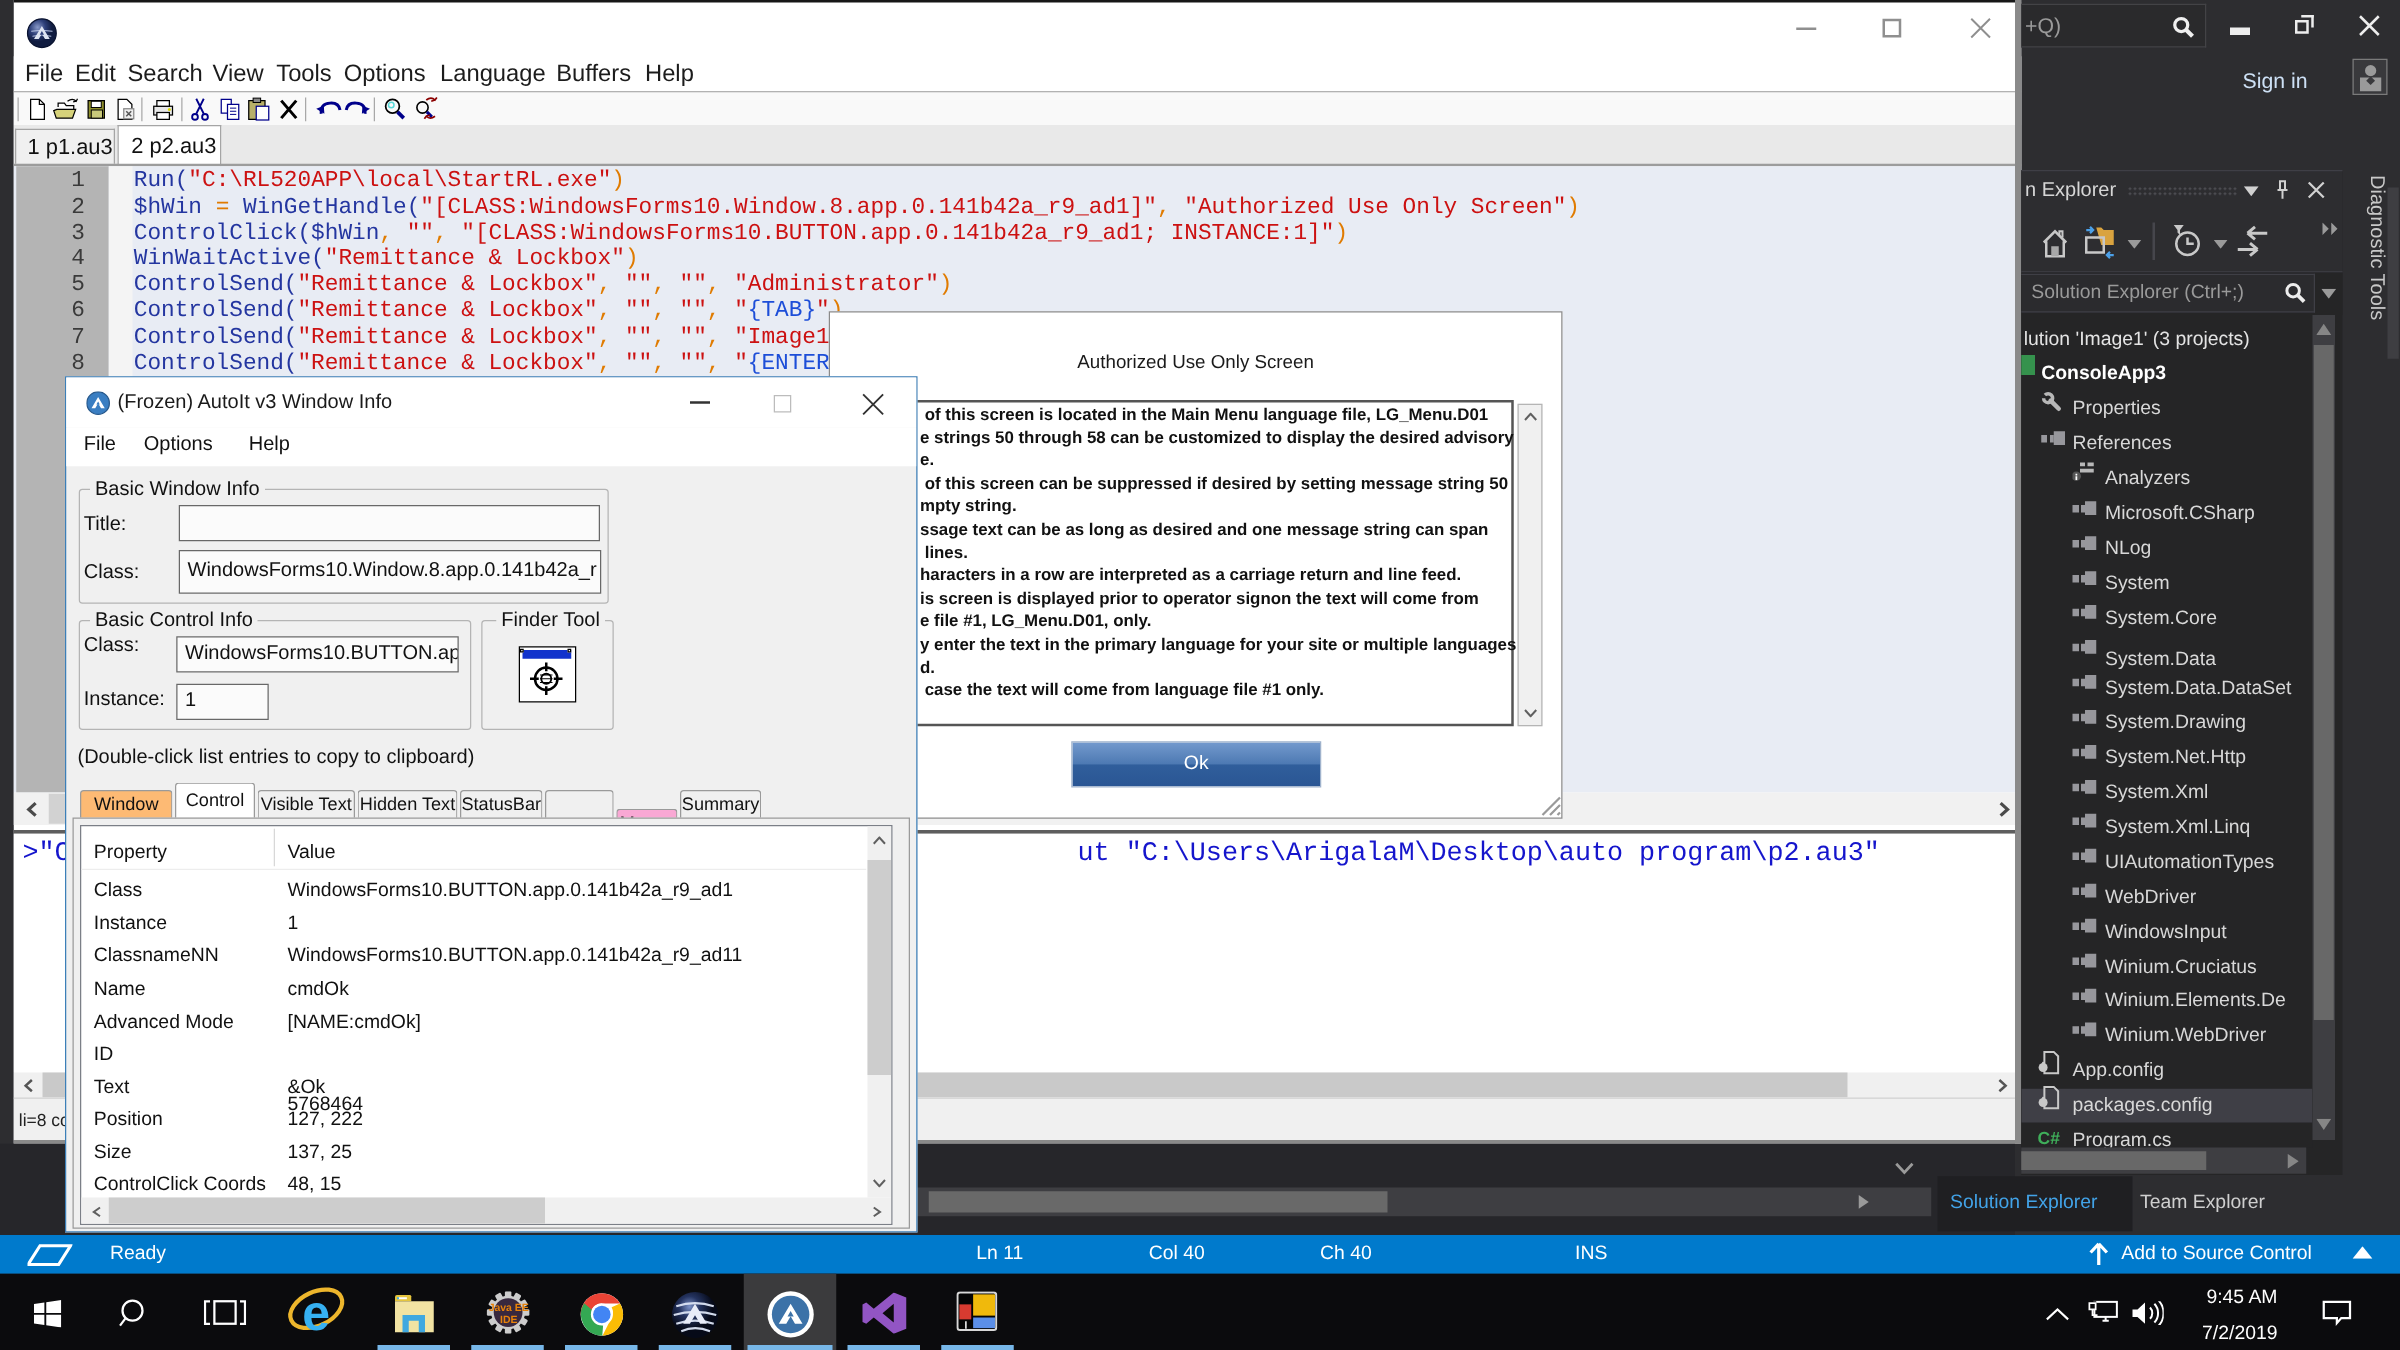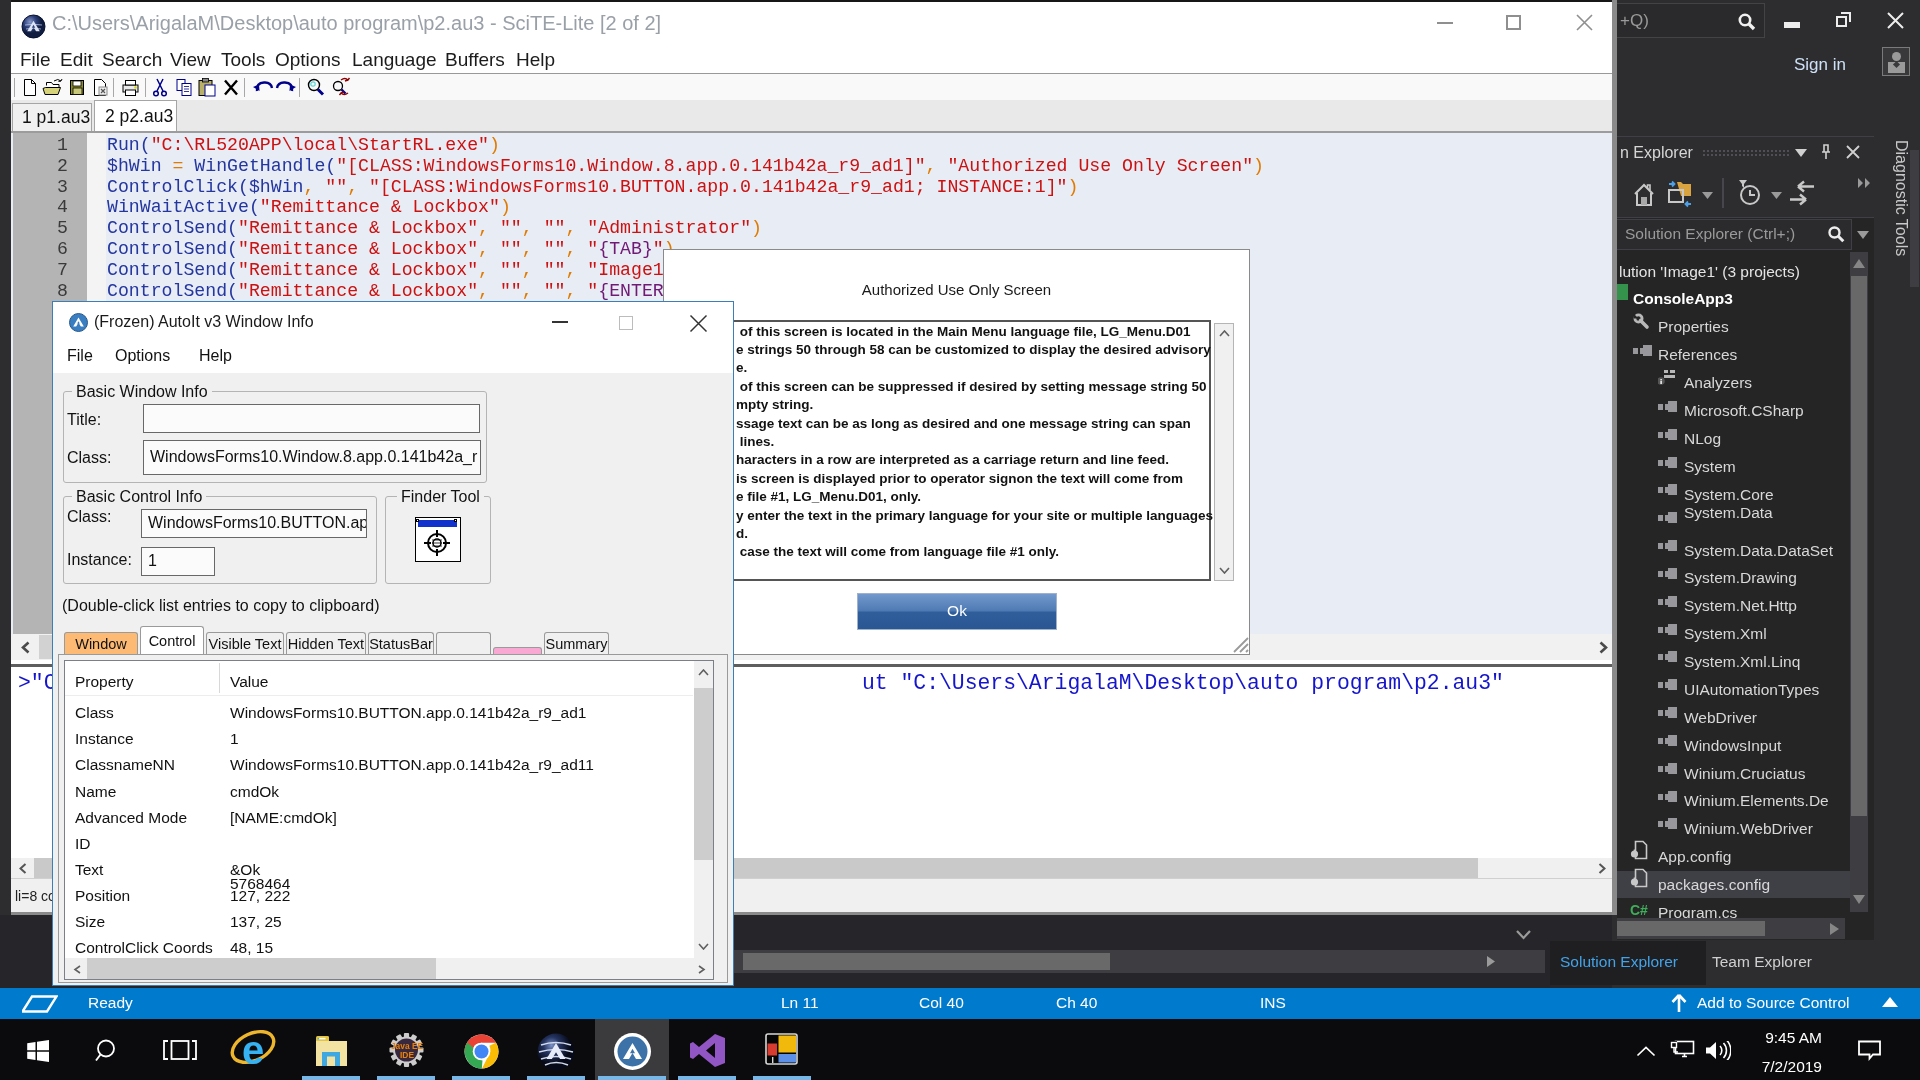--- a/index.html
+++ b/index.html
@@ -5,21 +5,21 @@
   * { margin:0; padding:0; box-sizing:border-box; }
   html,body { width:1920px; height:1080px; overflow:hidden; background:#2d2d30;
     font-family:"Liberation Sans", sans-serif; }
   .abs { position:absolute; }
   #stage { position:relative; width:1920px; height:1080px; overflow:hidden; }
   .mono { font-family:"Liberation Mono", monospace; }
   svg { display:block; }
   #code b{font-weight:normal;color:#2436a0}
   #code i{font-style:normal;color:#cc1111}
   #code u{text-decoration:none;color:#e07b00}
-  #code q{color:#701a75}
+  #code q{color:#1d4ed8}
   #code q::before,#code q::after{content:none}
   .trow{position:absolute;white-space:nowrap;}
   .db{position:absolute;width:19px;height:16px;}
   .db::before{content:"";position:absolute;left:0;top:6px;width:10px;height:6px;
     background:linear-gradient(90deg,#97979c 0 5px,rgba(0,0,0,0) 5px 7px,#97979c 7px 10px);}
   .db::after{content:"";position:absolute;left:10px;top:3px;width:9px;height:11px;background:#97979c;}
 </style>
 </head>
 <body>
 <div id="stage">
@@ -39,21 +39,20 @@
               <stop offset="100%" stop-color="#101c40"></stop>
             </radialGradient>
           </defs>
         <circle cx="12.5" cy="12.5" r="11.5" fill="url(#aug)" stroke="#0a1330" stroke-width="1"></circle>
         <path d="M5 15 Q12 13 20 15" stroke="#b8c4e4" stroke-width="0.8" fill="none"></path>
         <path d="M4 11 Q12 9.5 21 11" stroke="#b8c4e4" stroke-width="0.8" fill="none"></path>
         <path d="M12.5 6.8 L18.8 17.2 h-3.8 l-2.5 -4.2 L10 17.2 H6.2 Z" fill="#dde4f2"></path>
           <path d="M12.5 10.8 l1.7 2.9 h-3.4 z" fill="#2c3e78"></path>
       </svg>
     </div>
-    <div class="abs" style="left:41px;top:12px;font-size:20px;color:#9aa0a8;white-space:pre;">C:\Users\ArigalaM\Desktop\auto program\p2.au3 - SciTE-Lite [2 of 2]</div>
 
     <div class="abs" style="left:1426px;top:22px;width:16px;height:2px;background:#8f8f8f;"></div>
     <div class="abs" style="left:1495px;top:15px;width:15px;height:15px;border:2px solid #8f8f8f;"></div>
     <svg class="abs" style="left:1565px;top:14px;" width="17" height="17" viewBox="0 0 17 17">
         <path d="M1 1 L16 16 M16 1 L1 16" stroke="#8f8f8f" stroke-width="1.6"></path>
       </svg>
 
     <div class="abs" style="left:0;top:45px;width:1606px;height:29px;background:#ffffff;font-size:19px;color:#1c1c1c;">
       <span class="abs" style="left:9px;top:4px;">File</span>
       <span class="abs" style="left:49px;top:4px;">Edit</span>
@@ -289,21 +288,21 @@
       <div class="trow" style="left:67px;top:122px;">Analyzers</div>
       <div class="db" style="left:41px;top:146px;"></div>
         <div class="trow" style="left:67px;top:150px;">Microsoft.CSharp</div>
       <div class="db" style="left:41px;top:174px;"></div>
         <div class="trow" style="left:67px;top:178px;">NLog</div>
       <div class="db" style="left:41px;top:202px;"></div>
         <div class="trow" style="left:67px;top:206px;">System</div>
       <div class="db" style="left:41px;top:229px;"></div>
         <div class="trow" style="left:67px;top:234px;">System.Core</div>
       <div class="db" style="left:41px;top:257px;"></div>
-        <div class="trow" style="left:67px;top:252px;text-align:center;">System.Data</div>
+        <div class="trow" style="left:67px;top:267px;text-align:center;">System.Data</div>
       <div class="db" style="left:41px;top:285px;"></div>
         <div class="trow" style="left:67px;top:290px;">System.Data.DataSet</div>
       <div class="db" style="left:41px;top:313px;"></div>
         <div class="trow" style="left:67px;top:317px;">System.Drawing</div>
       <div class="db" style="left:41px;top:341px;"></div>
         <div class="trow" style="left:67px;top:345px;">System.Net.Http</div>
       <div class="db" style="left:41px;top:369px;"></div>
         <div class="trow" style="left:67px;top:373px;">System.Xml</div>
       <div class="db" style="left:41px;top:396px;"></div>
         <div class="trow" style="left:67px;top:401px;">System.Xml.Linq</div>

